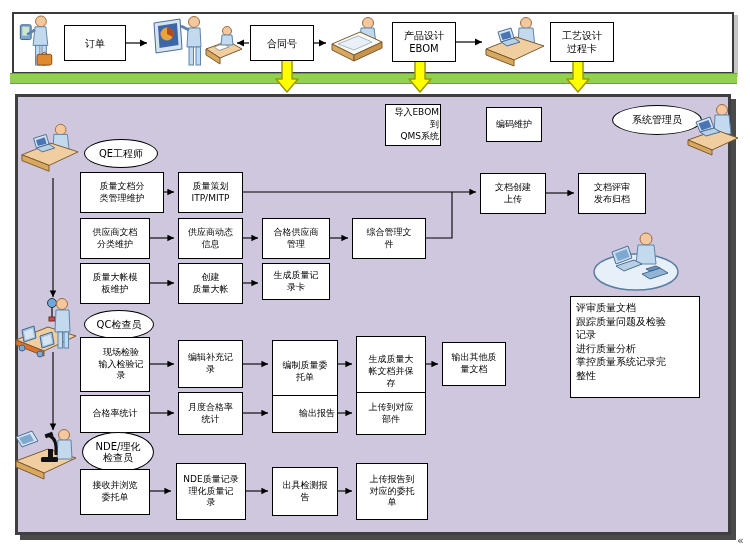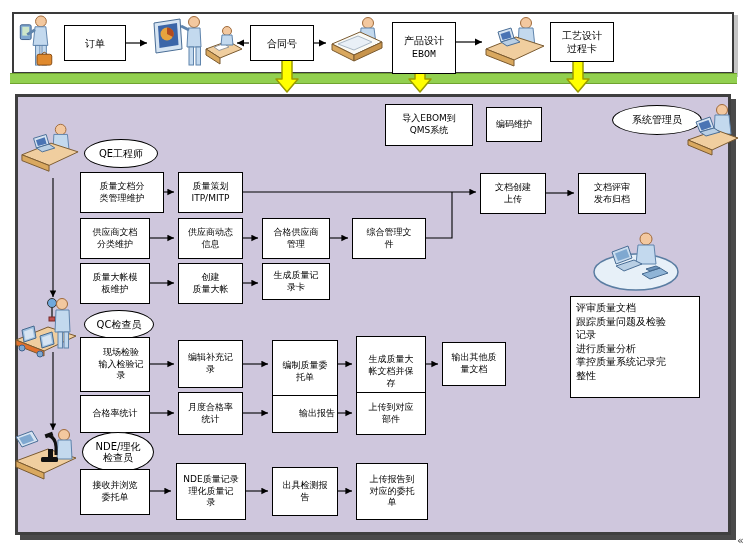--- a/index.html
+++ b/index.html
@@ -152,39 +152,39 @@
   <svg viewBox="0 0 62 57">
     <circle cx="40" cy="9" r="5.5" fill="#F3C89F" stroke="#A06A3A"></circle>
     <path d="M33 14 L46 14 L48 30 L32 30 Z" fill="#C3D9EE" stroke="#5F84AC"></path>
     <polygon points="4,30 32,18 54,28 26,41" fill="#FAFAF5" stroke="#7A5A30"></polygon>
     <polygon points="10,30 30,22 44,28 26,36" fill="#E9F0F7" stroke="#aab8c6"></polygon>
     <polygon points="4,30 26,41 26,47 4,36" fill="#D9A85F" stroke="#7A5A30"></polygon>
     <polygon points="26,41 54,28 54,34 26,47" fill="#C8944C" stroke="#7A5A30"></polygon>
   </svg>
 </span>
 
-<div class="box big" style="left:392px;top:22px;width:64px;height:52px;font-family:Liberation Mono, monospace;">产品设计
+<div class="box big" style="left:392px;top:22px;width:64px;height:40px;">产品设计
 EBOM</div>
 
 <span class="icon" style="left:484px;top:13px;width:62px;height:58px;">
   <svg viewBox="0 0 62 58">
     <circle cx="42" cy="10" r="5.5" fill="#F3C89F" stroke="#A06A3A"></circle>
     <path d="M35 15 L49 15 L51 34 L34 34 Z" fill="#C3D9EE" stroke="#5F84AC"></path>
     <polygon points="2,36 32,24 60,33 30,47" fill="#F0CE9F" stroke="#7A5A30"></polygon>
     <polygon points="2,36 30,47 30,53 2,42" fill="#D9A85F" stroke="#7A5A30"></polygon>
     <polygon points="14,19 27,15 30,25 17,29" fill="#D6E4F2" stroke="#4a6e96"></polygon>
     <polygon points="16.5,21 25.5,18 27.5,24.5 18.5,27" fill="#4A74B4"></polygon>
     <polygon points="17,29 30,25 36,29 23,33" fill="#B9CFE4" stroke="#4a6e96"></polygon>
   </svg>
 </span>
 
 <div class="box big" style="left:550px;top:22px;width:64px;height:40px;">工艺设计
 过程卡</div>
 
-<div class="box" style="left:385px;top:104px;width:88px;height:42px;">导入EBOM到
+<div class="box" style="left:385px;top:104px;width:56px;height:42px;text-align:right;">导入EBOM到
 QMS系统</div>
 <div class="box" style="left:486px;top:107px;width:56px;height:35px;">编码维护</div>
 
 <div class="ellipse" style="left:612px;top:105px;width:90px;height:30px;">系统管理员</div>
 
 <span class="icon" style="left:686px;top:100px;width:54px;height:58px;">
   <svg viewBox="0 0 54 58">
     <circle cx="36" cy="10" r="5.5" fill="#F3C89F" stroke="#A06A3A"></circle>
     <path d="M29 15 L43 15 L45 34 L28 34 Z" fill="#C3D9EE" stroke="#5F84AC"></path>
     <polygon points="2,40 30,30 52,38 26,50" fill="#F0CE9F" stroke="#7A5A30"></polygon>

